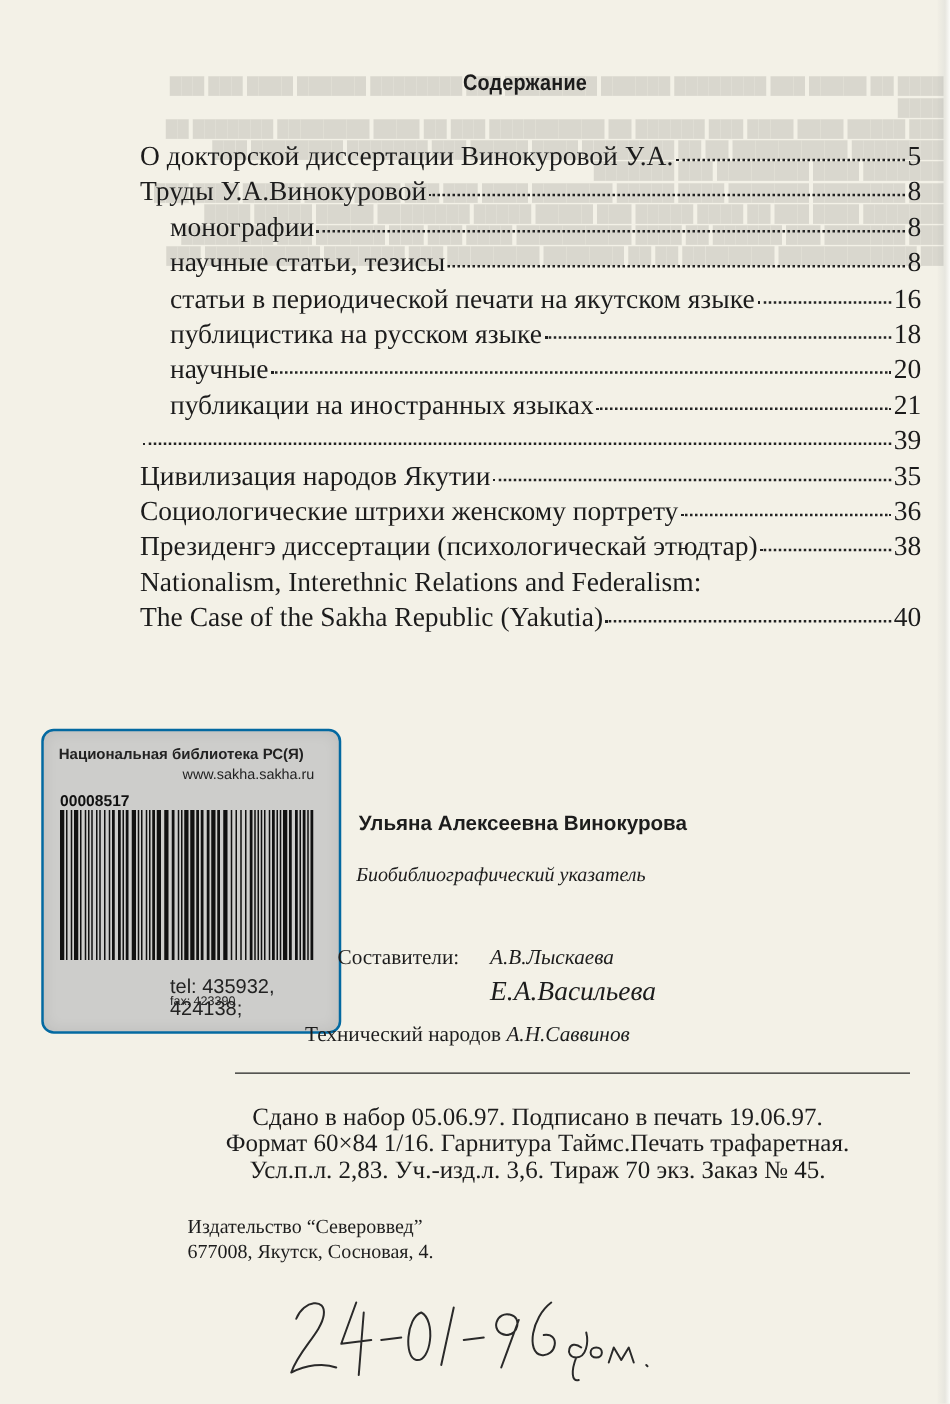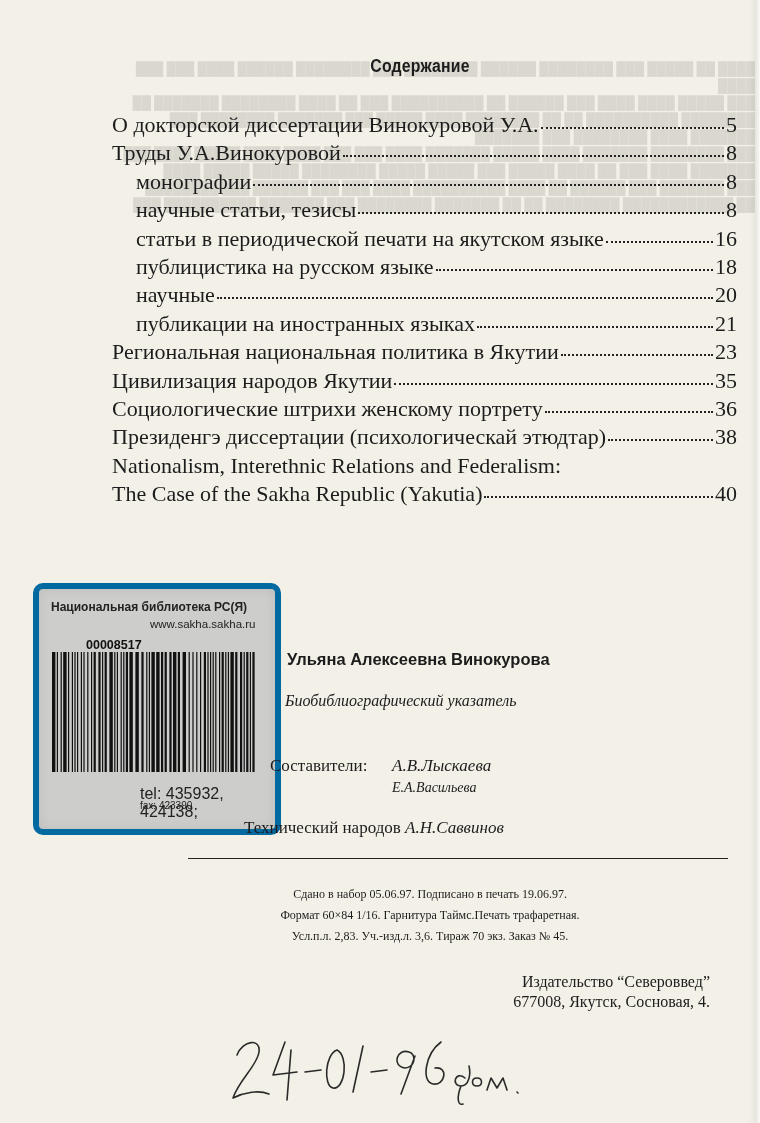--- a/index.html
+++ b/index.html
@@ -33,46 +33,46 @@
   .toc-row .t { flex: 0 0 auto; }
   .toc-row .dots {
     flex: 1 1 auto; overflow: hidden; margin: 0 2px;
     border-bottom: 2px dotted #222; height: 0; position: relative; top: -3px;
   }
   .toc-row .pg { flex: 0 0 auto; min-width: 0; text-align: right; }
   .toc-row.nodots .dots { border-bottom: none; }
 
   .stamp {
     position: absolute; left: 33px; top: 583px; width: 236px; height: 240px;
-    background: #cdcdcb; border: 6px solid #0369a1; border-radius: 10px;
+    background: #cdcdcb; border: 2px solid #0369a1; border-radius: 10px;
     font-family: "Liberation Sans", "DejaVu Sans", sans-serif;
     box-shadow: inset 0 0 12px rgba(0,0,0,0.08);
   }
   .stamp .lib { position: absolute; left: 12px; top: 11px; font-size: 12px; font-weight: bold; color: #222; }
   .stamp .url { position: absolute; left: 111px; top: 29px; font-size: 11.5px; color: #222; }
-  .stamp .code { position: absolute; left: 13px; top: 49px; font-size: 12.5px; color: #111; font-weight: bold; margin-left: 34px; }
+  .stamp .code { position: absolute; left: 13px; top: 49px; font-size: 12.5px; color: #111; font-weight: bold; }
   .stamp .barcode {
     position: absolute; left: 13px; top: 63px; width: 204px; height: 120px;
   }
   .stamp .tel { position: absolute; left: 101px; top: 196px; font-size: 16px; color: #222; }
   .stamp .fax { position: absolute; left: 101px; top: 211px; font-size: 10px; color: #222; }
 
   .author {
     position: absolute; left: 287px; top: 650px;
     font-family: "Liberation Sans", "DejaVu Sans", sans-serif; font-weight: bold; font-size: 16.5px;
   }
   .subtitle { position: absolute; left: 285px; top: 692px; font-style: italic; font-size: 16px; }
   .comp-label { position: absolute; left: 270px; top: 756px; font-size: 17px; }
   .comp-1 { position: absolute; left: 392px; top: 756px; font-size: 17px; font-style: italic; }
-  .comp-2 { position: absolute; left: 392px; top: 780px; font-size: 14px; font-style: italic; text-align: center; }
+  .comp-2 { position: absolute; left: 392px; top: 780px; font-size: 22px; font-style: italic; text-align: center; }
   .tech { position: absolute; left: 244px; top: 818px; font-size: 17px; }
   .tech i { font-style: italic; }
   .rule { position: absolute; left: 188px; top: 858px; width: 540px; height: 0; border-top: 1.5px solid #222; }
-  .imprint { position: absolute; left: 150px; top: 884px; width: 560px; text-align: center; font-size: 12px; line-height: 21px; }
-  .publisher { position: absolute; left: 150px; top: 972px; width: 560px; text-align: right; font-size: 16px; line-height: 20px; }
+  .imprint { position: absolute; left: 150px; top: 884px; width: 560px; text-align: center; font-size: 20px; line-height: 21px; }
+  .publisher { position: absolute; left: 150px; top: 972px; width: 560px; text-align: left; font-size: 16px; line-height: 20px; }
   .handwriting {
     position: absolute; left: 225px; top: 1020px; width: 300px; height: 90px;
   }
   .handwriting-text {
     position: absolute; left: 0; top: 0; font-family: "DejaVu Serif", serif; font-style: italic;
     font-size: 34px; color: #2c2c2c; transform: rotate(-6deg) scaleY(1.2); letter-spacing: 2px;
     opacity: 0;
   }
 </style>
 </head>
@@ -128,23 +128,22 @@
       <span class="t">научные</span>
       <span class="dots"></span>
       <span class="pg">20</span>
     </div>
     <div class="toc-row sub">
       <span class="t">публикации на иностранных языках</span>
       <span class="dots"></span>
       <span class="pg">21</span>
     </div>
     <div class="toc-row">
-      <span class="t">Региональная национальная политика в Якутии</span>
-      <span class="dots"></span>
-      <span class="pg">23</span>
+      <span class="dots"></span>
+      <span class="pg">39</span>
     </div>
     <div class="toc-row">
       <span class="t">Цивилизация народов Якутии</span>
       <span class="dots"></span>
       <span class="pg">35</span>
     </div>
     <div class="toc-row">
       <span class="t">Социологические штрихи женскому портрету</span>
       <span class="dots"></span>
       <span class="pg">36</span>

